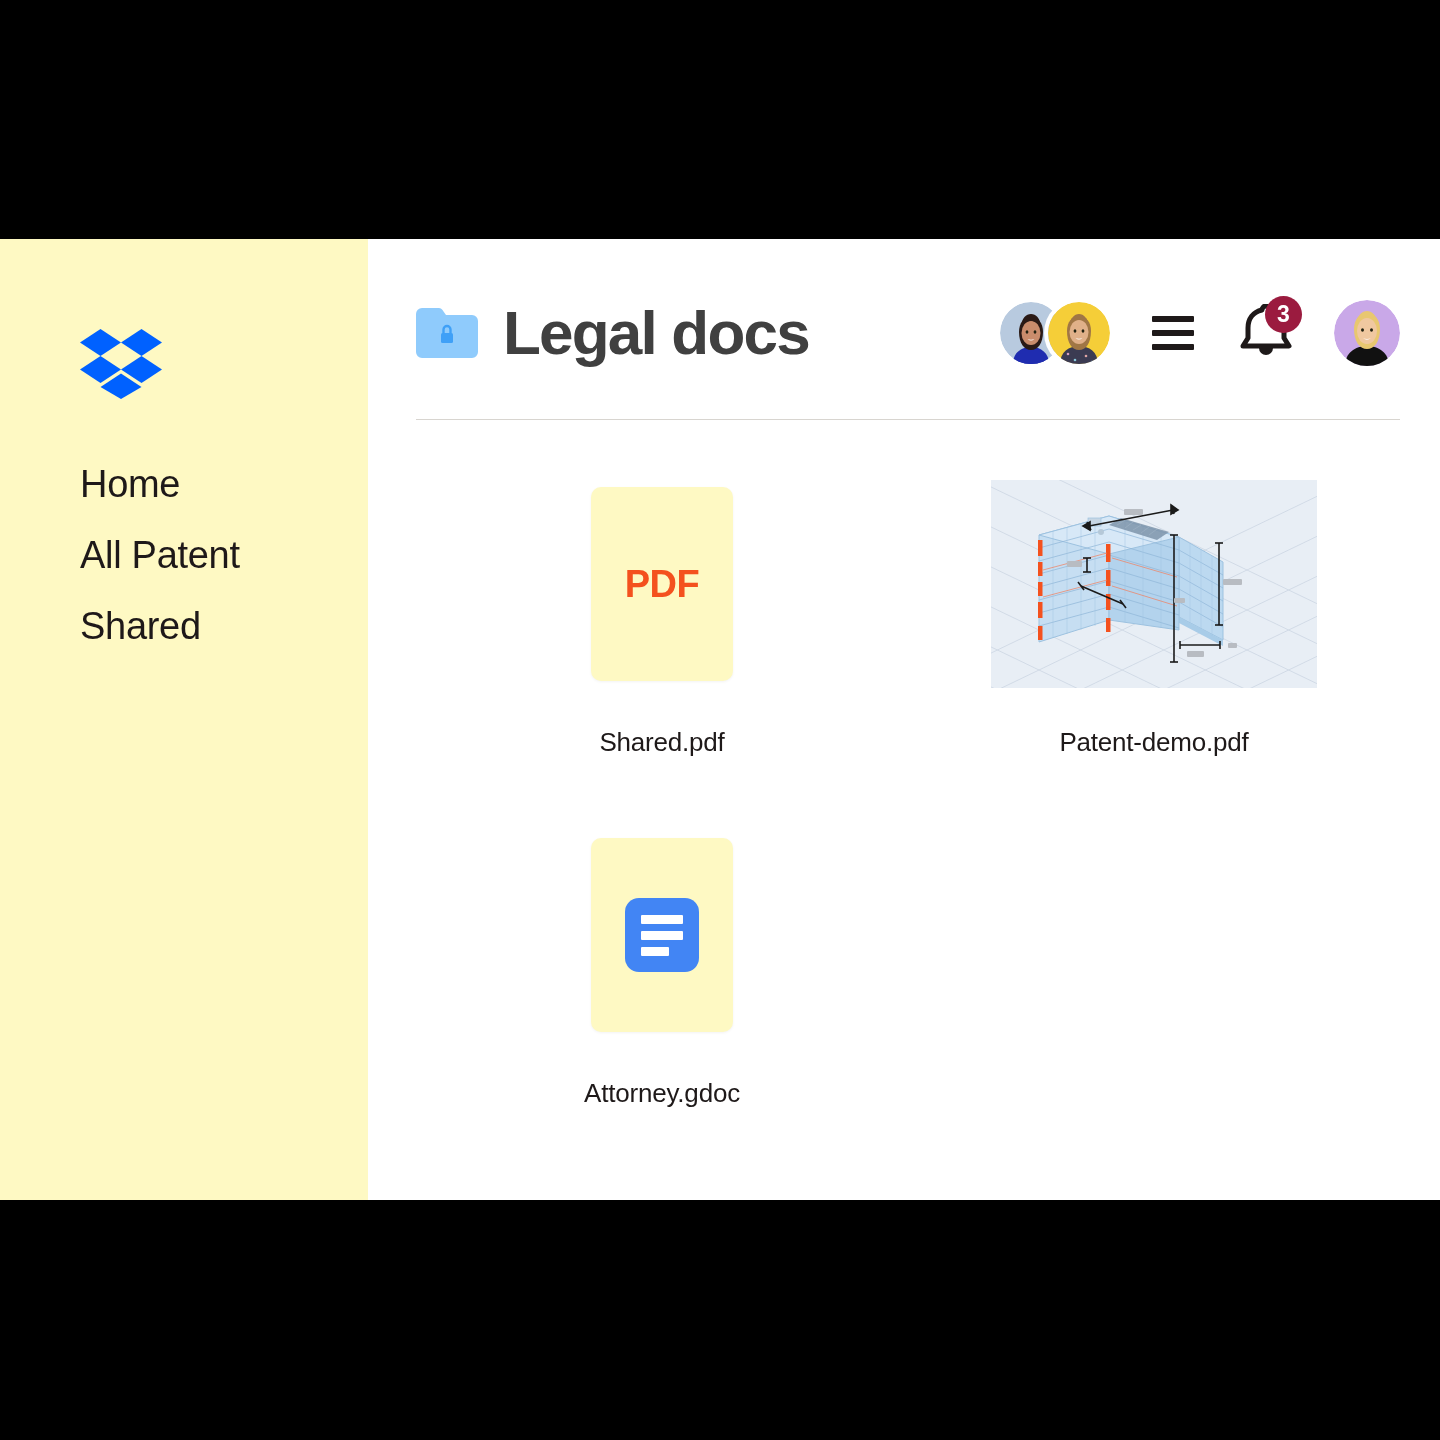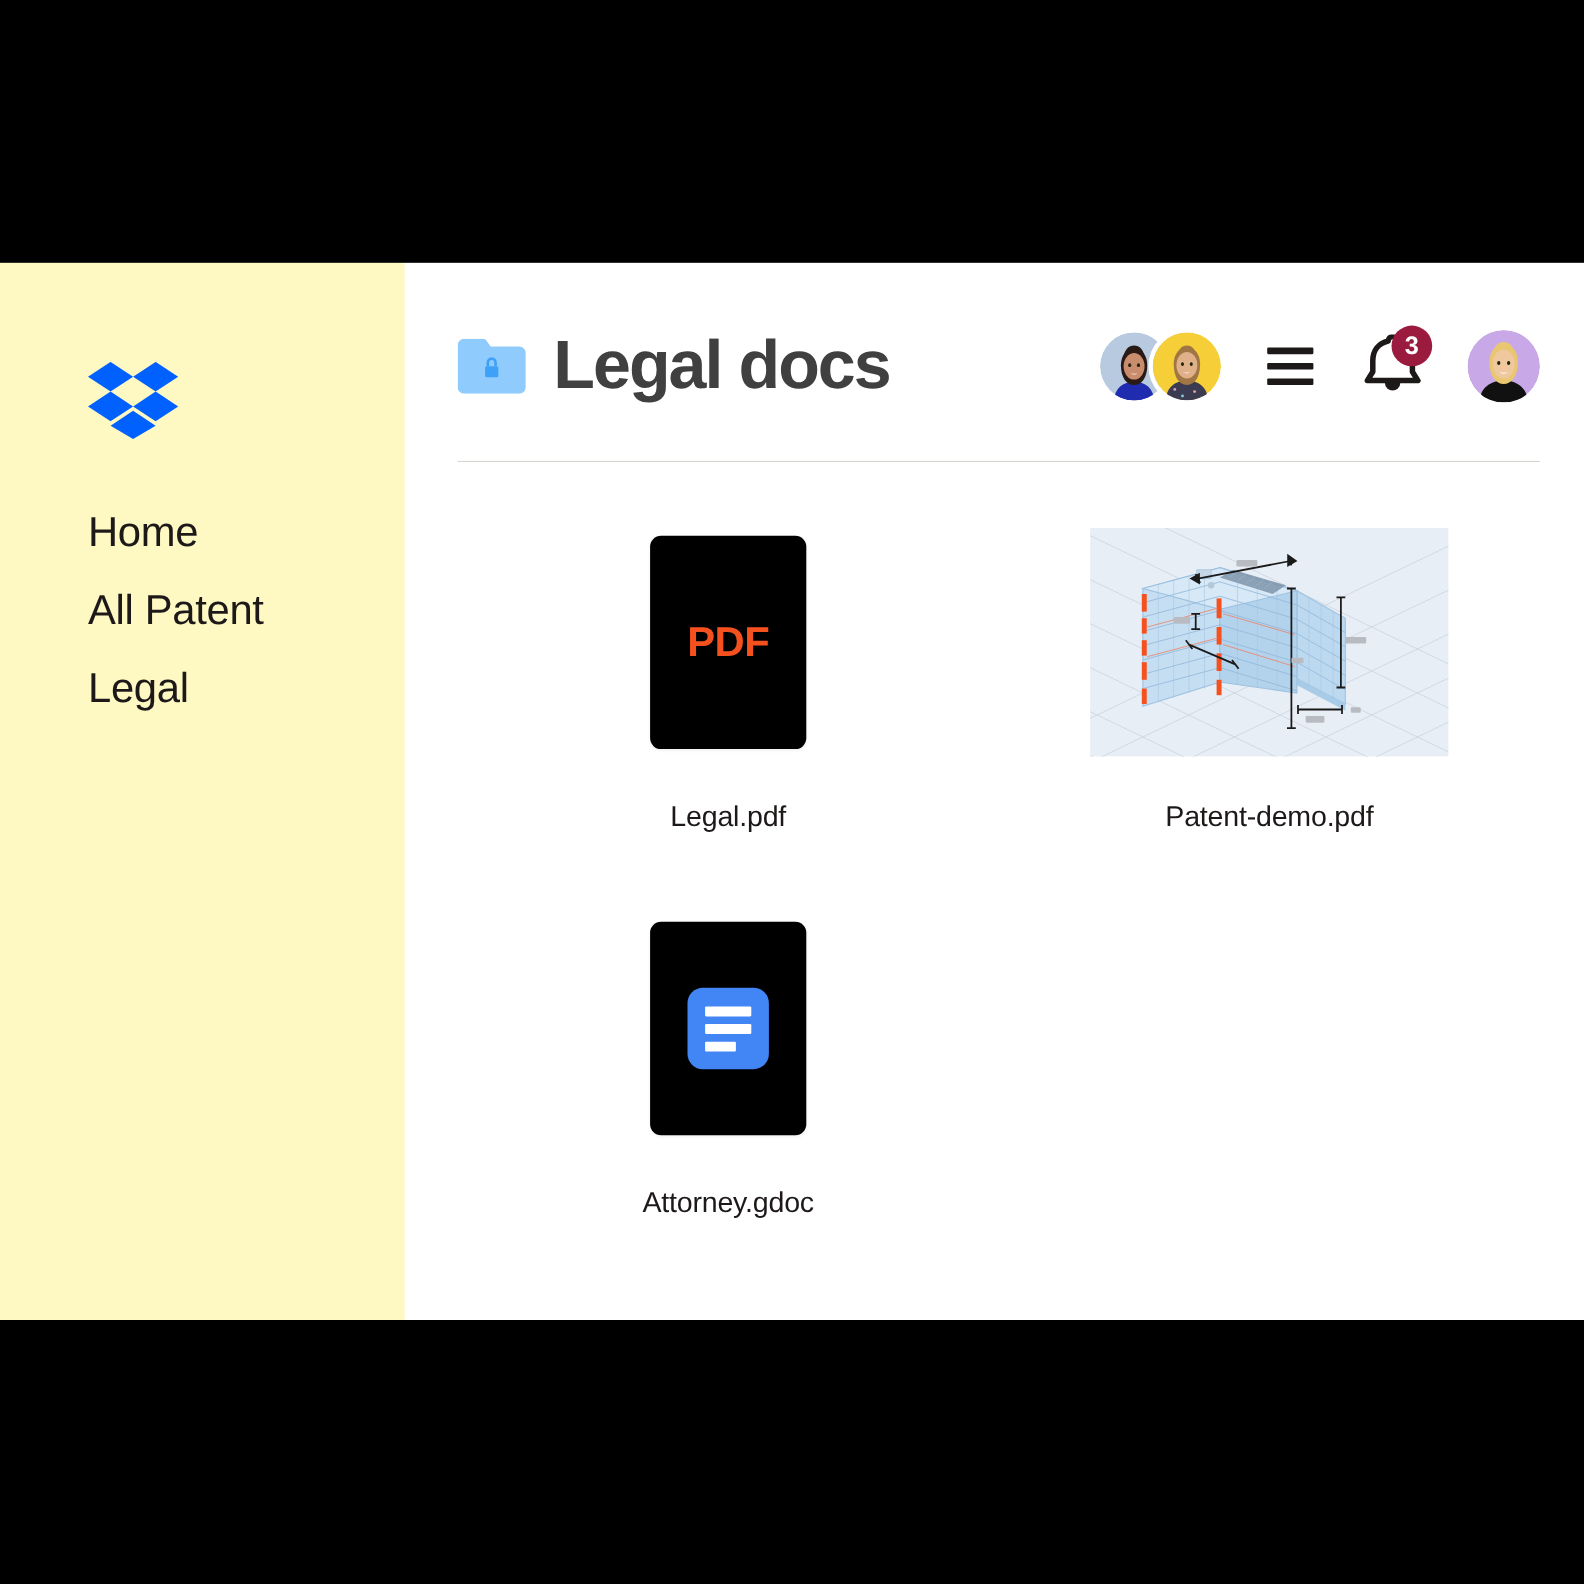--- a/index.html
+++ b/index.html
@@ -200,21 +200,21 @@
     color: #1e1919;
     letter-spacing: -0.2px;
     text-align: center;
     white-space: nowrap;
   }
 
   
   .doc-card {
     width: 142px;
     height: 194px;
-    background: #000000;
+    background: #fef9c3;
     border-radius: 10px;
     display: flex;
     align-items: center;
     justify-content: center;
     box-shadow: 0 1px 3px rgba(0,0,0,0.05);
   }
   .pdf-text {
     font-size: 38px;
     font-weight: bold;
     color: #f4511e;
@@ -267,21 +267,21 @@
       </div>
 
       <nav class="nav">
         <div class="nav-item">
           <span>Home</span>
         </div>
         <div class="nav-item">
           <span>All Patent</span>
         </div>
         <div class="nav-item">
-          <span>Legal</span>
+          <span>Shared</span>
         </div>
       </nav>
     </aside>
 
     <main class="main">
 
       <div class="header">
 
         <div class="folder-title-icon">
           <svg viewBox="0 0 62 50" width="62" height="50" aria-hidden="true">
@@ -360,21 +360,21 @@
       <div class="divider"></div>
 
       <section class="file-grid">
 
         <div class="file-cell">
           <div class="thumb-box">
             <div class="doc-card">
               <span class="pdf-text">PDF</span>
             </div>
           </div>
-          <div class="file-label">Legal.pdf</div>
+          <div class="file-label">Shared.pdf</div>
         </div>
 
 
         <div class="file-cell">
           <div class="thumb-box">
             <div class="cad-thumb">
               <svg viewBox="0 0 326 208" width="326" height="208" aria-hidden="true">
                 <defs>
                   <clipPath id="cadclip">
                       <rect x="0" y="0" width="326" height="208"></rect>

